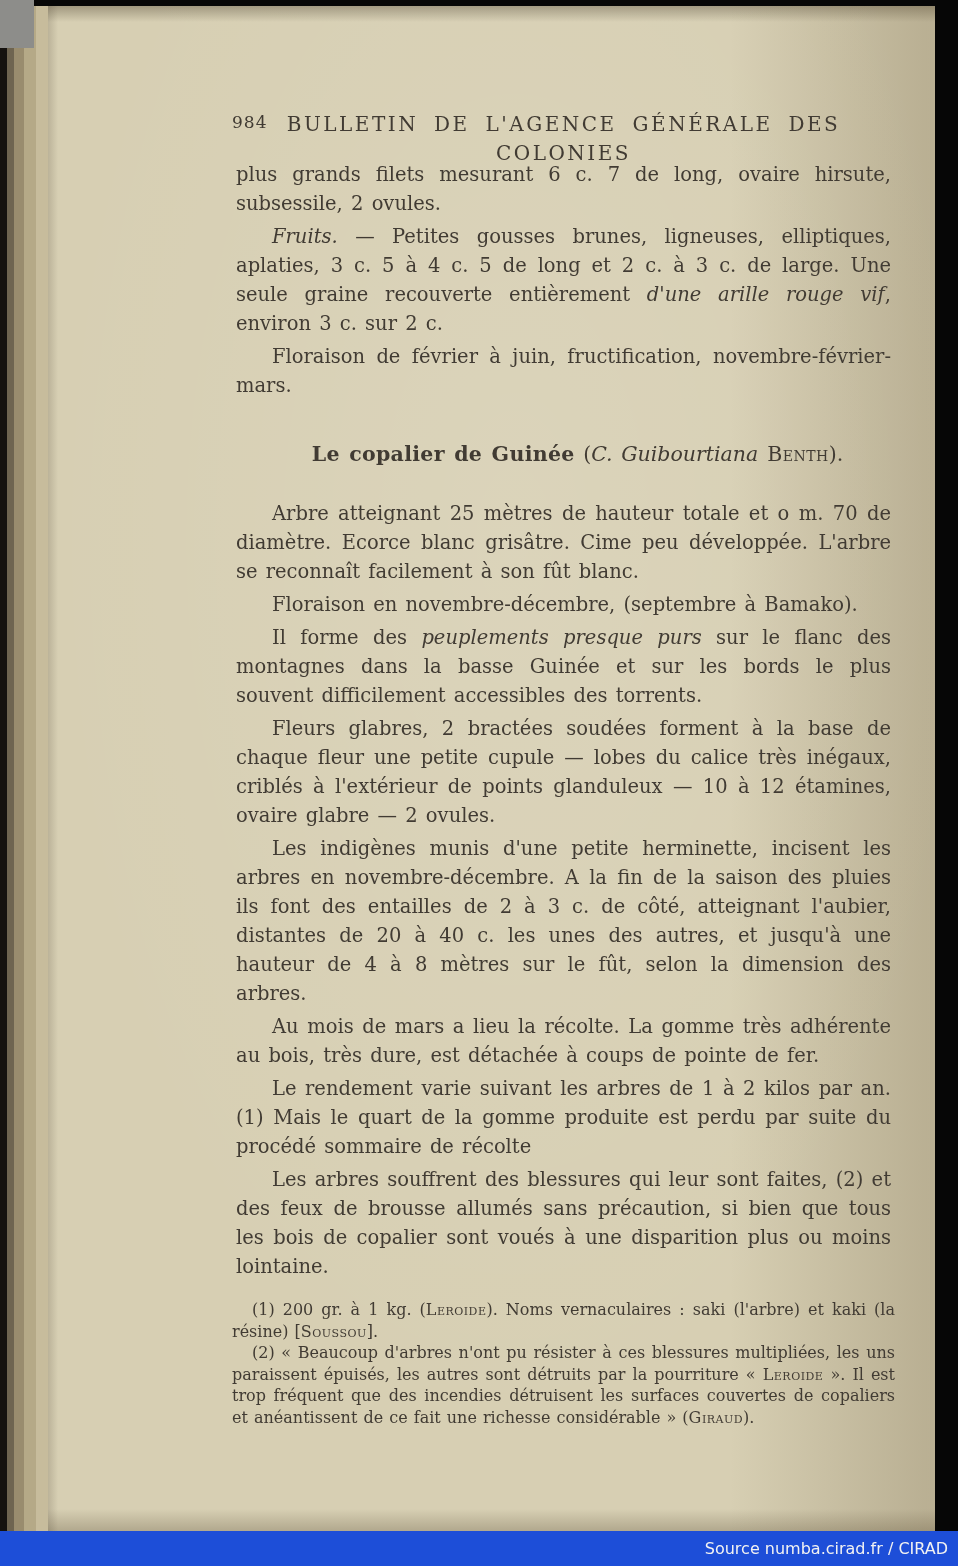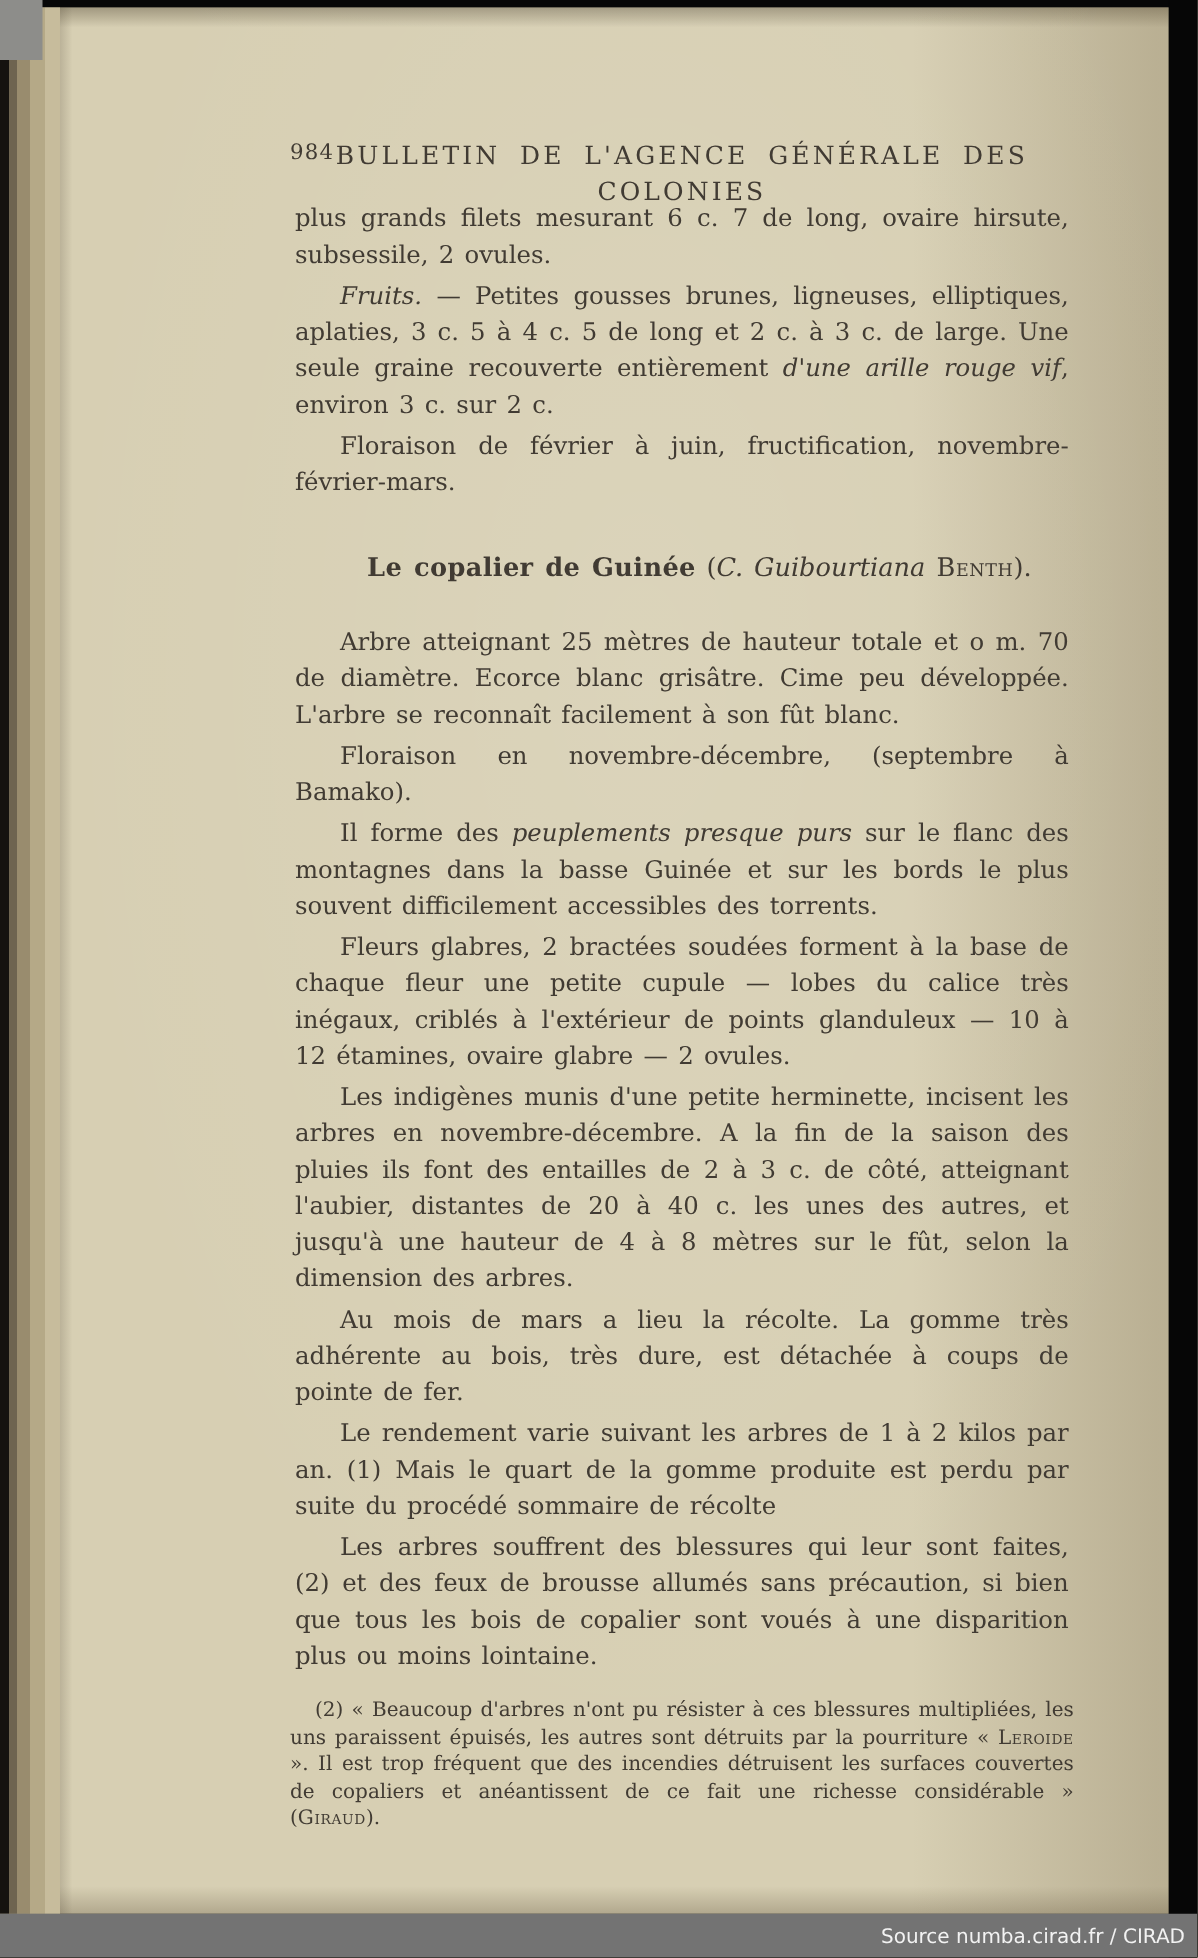--- a/index.html
+++ b/index.html
@@ -42,21 +42,21 @@
     z-index: 3;
   }
   .right-strip {
     position: absolute;
     top: 0; right: 0; bottom: 0;
     width: 23px;
     background: #060606;
   }
   .content {
     position: relative;
-    padding: 100px 76px 0 232px;
+    padding: 100px 40px 0 232px;
     color: #413b33;
     font-size: 19.5px;
     line-height: 29px;
     text-align: justify;
     word-spacing: 2px;
   }
   .page-head {
     position: relative;
     height: 26px;
     margin-bottom: 28px;
@@ -90,21 +90,21 @@
     margin-top: 18px;
     font-size: 16px;
     line-height: 21.5px;
     word-spacing: 1px;
   }
   .footnotes p { margin: 0; text-indent: 20px; }
   .bottom-bar {
     position: absolute;
     left: 0; right: 0; bottom: 0;
     height: 35px;
-    background: #737373;
+    background: #1d4ed8;
     display: flex;
     align-items: center;
     justify-content: flex-end;
     padding-right: 10px;
     font-family: "DejaVu Sans", sans-serif;
     font-size: 16px;
     color: #f2f2f2;
   }
 </style>
 </head>
@@ -165,20 +165,23 @@
       <p class="body-par">
         <span>Le rendement varie suivant les arbres de 1 à 2 kilos par an. (1) Mais le quart de la gomme produite est perdu par suite du procédé sommaire de récolte</span>
       </p>
 
       <p class="body-par">
         <span>Les arbres souffrent des blessures qui leur sont faites, (2) et des feux de brousse allumés sans précaution, si bien que tous les bois de copalier sont voués à une disparition plus ou moins lointaine.</span>
       </p>
 
       <div class="footnotes">
         <p>
+          <span>(1) 200 gr. à 1 kg. (</span><span class="smallcaps">Leroide</span><span>). Noms vernaculaires : saki (l'arbre) et kaki (la résine) [</span><span class="smallcaps">Soussou</span><span>].</span>
+        </p>
+        <p>
           <span>(2) « Beaucoup d'arbres n'ont pu résister à ces blessures multipliées, les uns paraissent épuisés, les autres sont détruits par la pourriture « </span><span class="smallcaps">Leroide</span><span> ». Il est trop fréquent que des incendies détruisent les surfaces couvertes de copaliers et anéantissent de ce fait une richesse considérable » (</span><span class="smallcaps">Giraud</span><span>).</span>
         </p>
       </div>
 
     </div>
   </div>
 
   <div class="right-strip"></div>
 
   <div class="bottom-bar">

